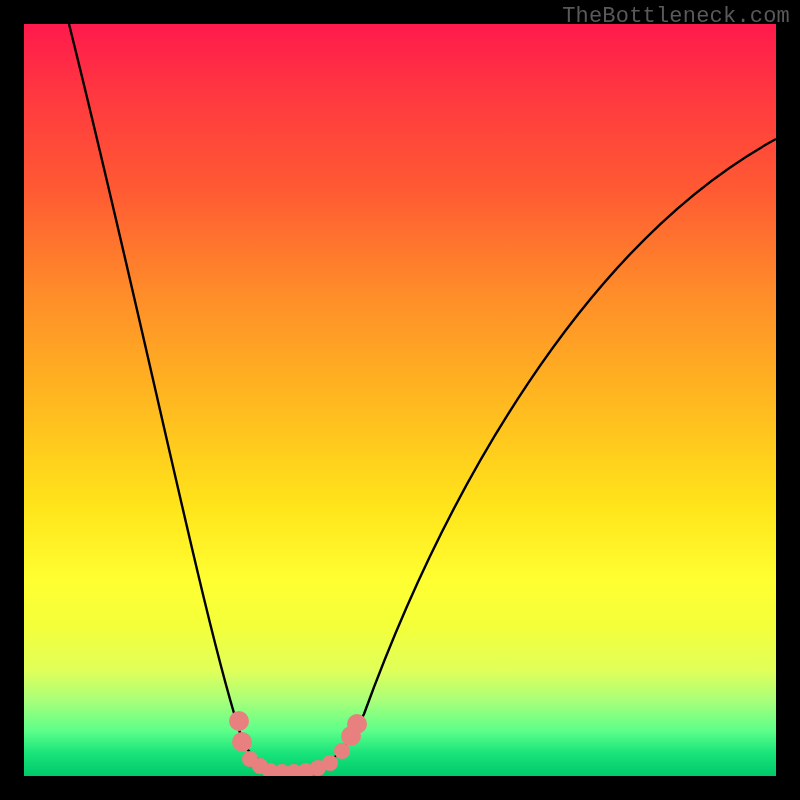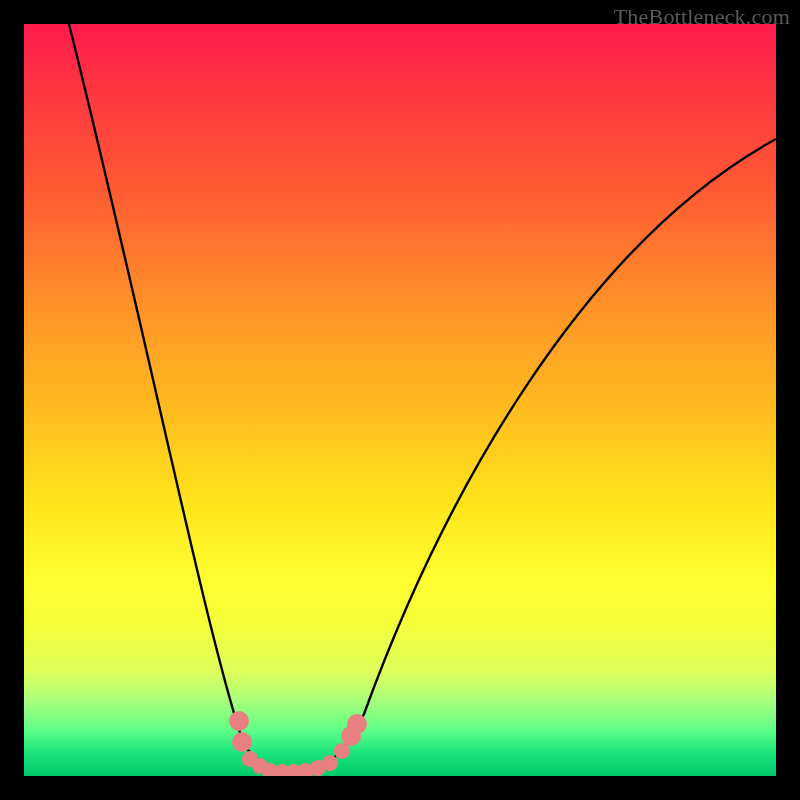--- a/index.html
+++ b/index.html
@@ -28,21 +28,21 @@
       #e0ff5a 86%,
       #a8ff7a 90%,
       #5cff8a 94%,
       #19e37a 97%,
       #00c96a 100%);
   }
   .watermark {
     position: absolute;
     top: 4px;
     right: 10px;
-    font-family: Liberation Serif, serif;
+    font-family: Liberation Mono, monospace;
     font-size: 22px;
     color: #595959;
     font-weight: 500;
     letter-spacing: 0.2px;
   }
   svg.curve {
     position: absolute;
     left: 0;
     top: 0;
     width: 752px;

